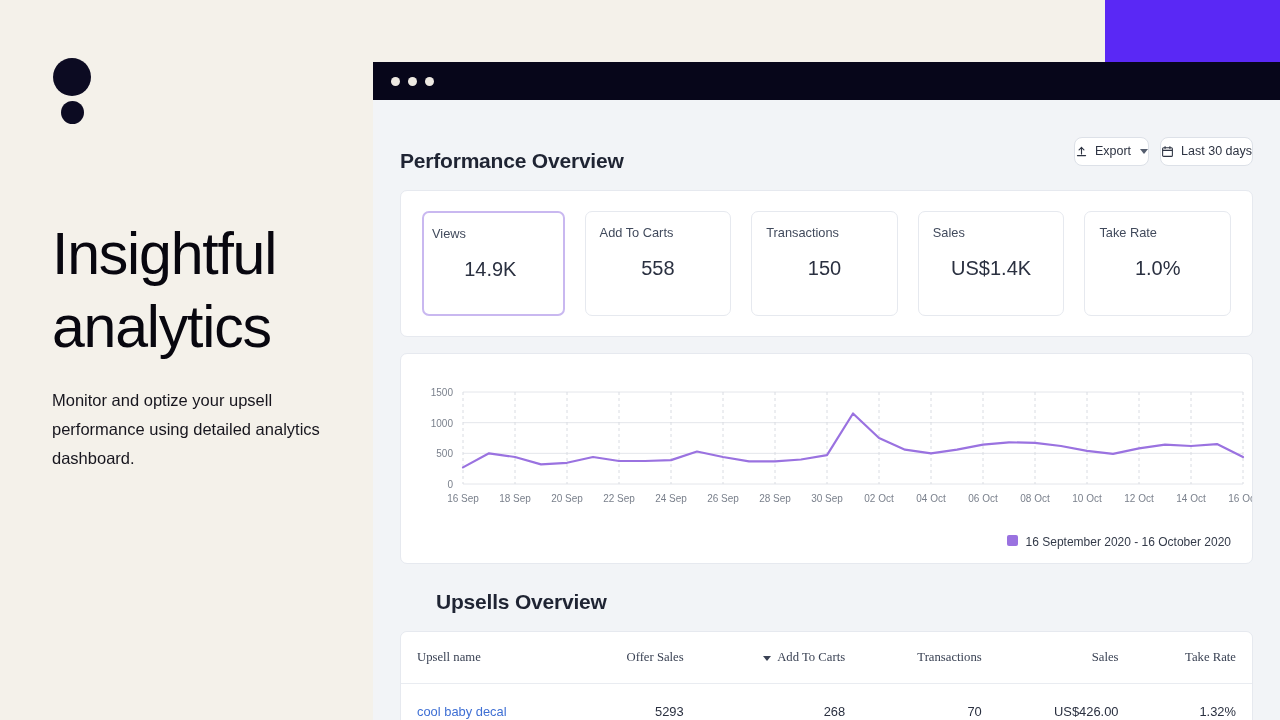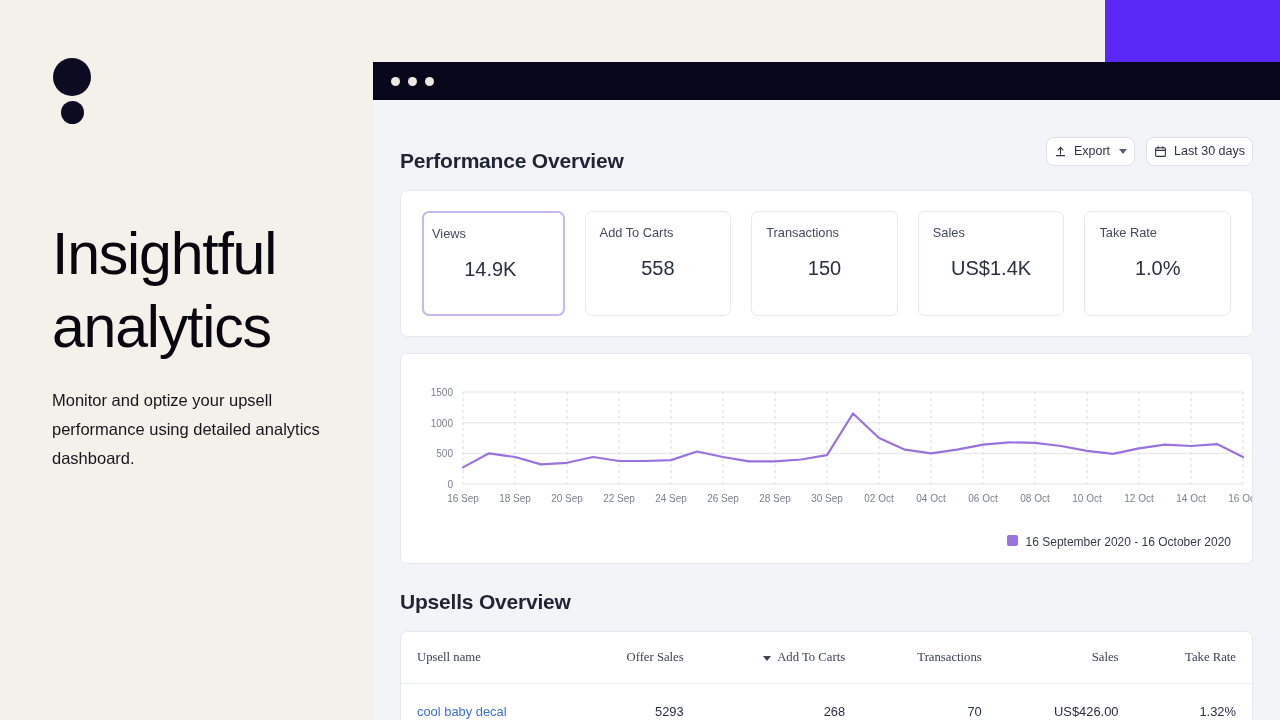--- a/index.html
+++ b/index.html
@@ -59,21 +59,21 @@
   .content { padding: 0 27px; position: relative; }
 
   .section-head {
     display: flex; align-items: center; justify-content: space-between;
     padding-top: 29px; padding-bottom: 17px;
   }
   .section-title { font-size: 21px; font-weight: 700; color: #1F2433; letter-spacing: -0.2px; margin-top: 20px; }
   .toolbar { display: flex; gap: 11px; }
   .tb-btn {
     height: 29px; background: #fff; border: 1px solid #DDE1E8; border-radius: 8px;
-    display: flex; align-items: center; gap: 7px; padding: 0 7px;
+    display: flex; align-items: center; gap: 7px; padding: 0 0;
     font-size: 12.5px; color: #2D3342; cursor: pointer;
   }
   .tb-btn .caret {
     width: 0; height: 0; border-left: 4px solid transparent;
     border-right: 4px solid transparent; border-top: 5px solid #555D6E; margin-left: 2px;
   }
   .ic { width: 13px; height: 13px; display: block; }
 
   
   .card {
@@ -95,21 +95,21 @@
   .chart-card { margin-top: 16px; height: 211px; position: relative; }
   .legend {
     position: absolute; right: 21px; bottom: 14px;
     display: flex; align-items: flex-start; gap: 8px; font-size: 12px; color: #333A49;
   }
   .legend-swatch { width: 11px; height: 11px; background: #9A72E0; border-radius: 2px; }
 
   
   .upsell-title {
     font-size: 21px; font-weight: 700; color: #1F2433;
-    padding-top: 26px; padding-bottom: 17px; letter-spacing: -0.2px;
+    padding-top: 26px; padding-bottom: 17px; letter-spacing: -0.2px; margin-left: 36px;
   }
   table.upsells { width: 100%; border-collapse: collapse; background: #fff; }
   .table-card { border: 1px solid #E6E9EF; border-radius: 7px; overflow: hidden; background: #fff; }
   table.upsells th {
     font-size: 12.7px; font-weight: 400; color: #3A4254;
     padding: 18px 16px; border-bottom: 1px solid #E9ECF1; text-align: right;
     white-space: nowrap;
     font-family: Liberation Serif, serif;
   }
   table.upsells th.left { text-align: left; }

